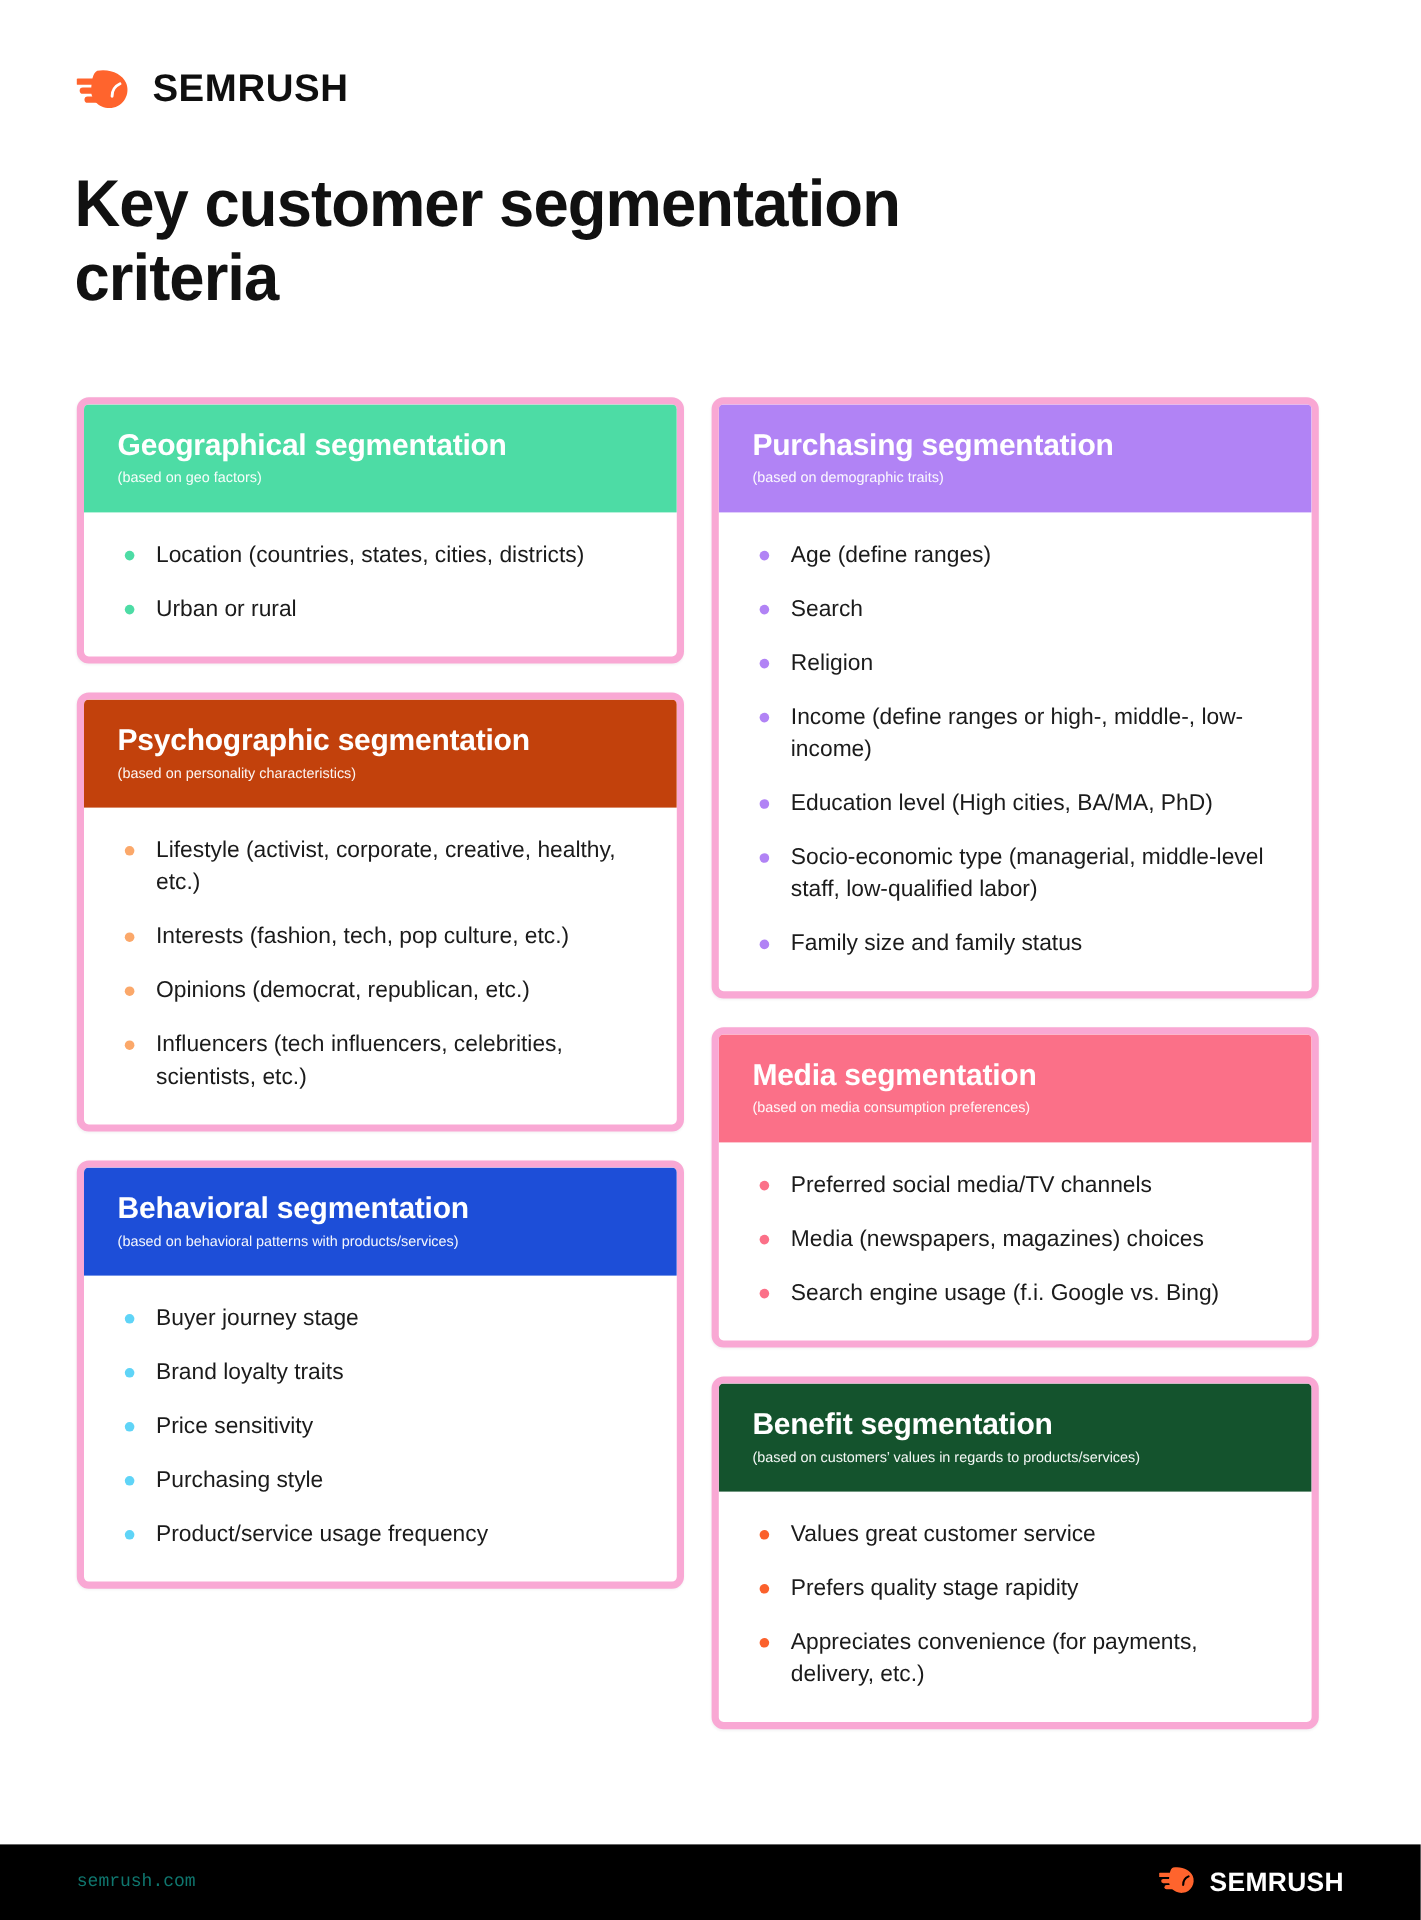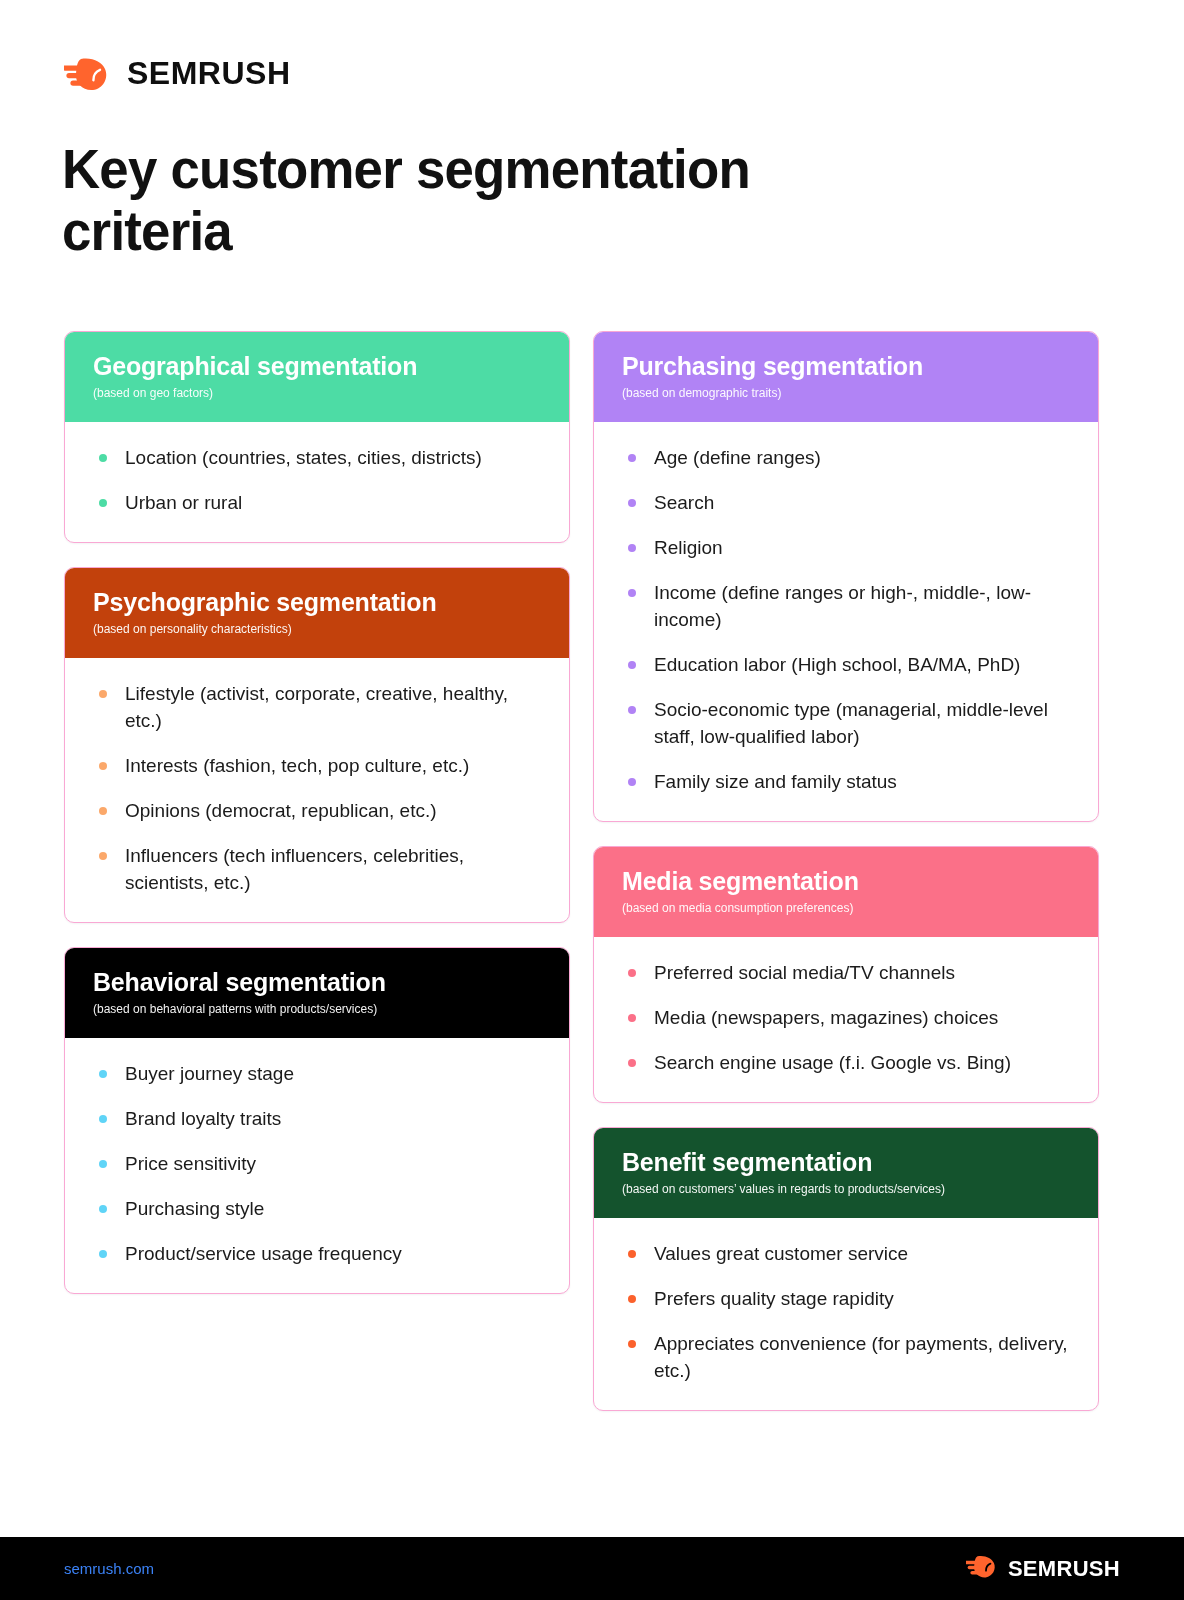--- a/index.html
+++ b/index.html
@@ -26,21 +26,21 @@
     transform:scaleX(0.96); transform-origin:left center;
   }
 
   
   .columns { position:absolute; left:64px; top:331px; width:1036px; display:flex; gap:23px; }
   .col { width:506px; display:flex; flex-direction:column; }
 
   
   .card {
     background:#ffffff;
-    border:1px solid #f9a8d4;
+    border:6px solid #f9a8d4;
     border-radius:10px;
     overflow:hidden;
     box-shadow:0 1px 2px rgba(16,24,40,0.05);
     margin-bottom:24px;
   }
   .card-header { padding:19px 28px 18px 28px; }
   .card-header h2 {
     margin:0; font-size:25px; line-height:30px; font-weight:bold;
     color:#ffffff; letter-spacing:-0.2px;
   }
@@ -59,21 +59,21 @@
     position:absolute; left:6px; top:10px;
     width:8px; height:8px; border-radius:50%;
   }
 
   
   .footer {
     position:absolute; left:0; bottom:0; width:1184px; height:63px;
     background:#000000; display:flex; align-items:center;
     justify-content:space-between; padding:0 64px; box-sizing:border-box;
   }
-  .footer-url { color:#3b82f6; font-size:15px; }
+  .footer-url { color:#0f766e; font-size:15px;font-family:Liberation Mono, monospace; }
   .footer-brand { display:flex; align-items:center; gap:8px; }
   .footer-word { color:#ffffff; font-size:22px; font-weight:bold; letter-spacing:0.3px; }
 </style>
 </head>
 <body>
 
 <div class="page">
 
   <div class="brand">
     <span class="logo-mark">
@@ -118,21 +118,21 @@
           <ul class="items">
             <li><span class="dot" style="background:#FBA86A"></span><span>Lifestyle (activist, corporate, creative, healthy, etc.)</span></li>
             <li><span class="dot" style="background:#FBA86A"></span><span>Interests (fashion, tech, pop culture, etc.)</span></li>
             <li><span class="dot" style="background:#FBA86A"></span><span>Opinions (democrat, republican, etc.)</span></li>
             <li><span class="dot" style="background:#FBA86A"></span><span>Influencers (tech influencers, celebrities, scientists, etc.)</span></li>
           </ul>
         </div>
       </div>
 
       <div class="card">
-        <div class="card-header" style="background:#000000">
+        <div class="card-header" style="background:#1d4ed8">
           <h2>Behavioral segmentation</h2>
           <p class="sub">(based on behavioral patterns with products/services)</p>
         </div>
         <div class="card-body">
           <ul class="items">
             <li><span class="dot" style="background:#5FD4F7"></span><span>Buyer journey stage</span></li>
             <li><span class="dot" style="background:#5FD4F7"></span><span>Brand loyalty traits</span></li>
             <li><span class="dot" style="background:#5FD4F7"></span><span>Price sensitivity</span></li>
             <li><span class="dot" style="background:#5FD4F7"></span><span>Purchasing style</span></li>
             <li><span class="dot" style="background:#5FD4F7"></span><span>Product/service usage frequency</span></li>
@@ -148,21 +148,21 @@
         <div class="card-header" style="background:#B183F5">
           <h2>Purchasing segmentation</h2>
           <p class="sub">(based on demographic traits)</p>
         </div>
         <div class="card-body">
           <ul class="items">
             <li><span class="dot" style="background:#B183F5"></span><span>Age (define ranges)</span></li>
             <li><span class="dot" style="background:#B183F5"></span><span>Search</span></li>
             <li><span class="dot" style="background:#B183F5"></span><span>Religion</span></li>
             <li><span class="dot" style="background:#B183F5"></span><span>Income (define ranges or high-, middle-, low-income)</span></li>
-            <li><span class="dot" style="background:#B183F5"></span><span>Education labor (High school, BA/MA, PhD)</span></li>
+            <li><span class="dot" style="background:#B183F5"></span><span>Education level (High cities, BA/MA, PhD)</span></li>
             <li><span class="dot" style="background:#B183F5"></span><span>Socio-economic type (managerial, middle-level staff, low-qualified labor)</span></li>
             <li><span class="dot" style="background:#B183F5"></span><span>Family size and family status</span></li>
           </ul>
         </div>
       </div>
 
       <div class="card">
         <div class="card-header" style="background:#FB7088">
           <h2>Media segmentation</h2>
           <p class="sub">(based on media consumption preferences)</p>

